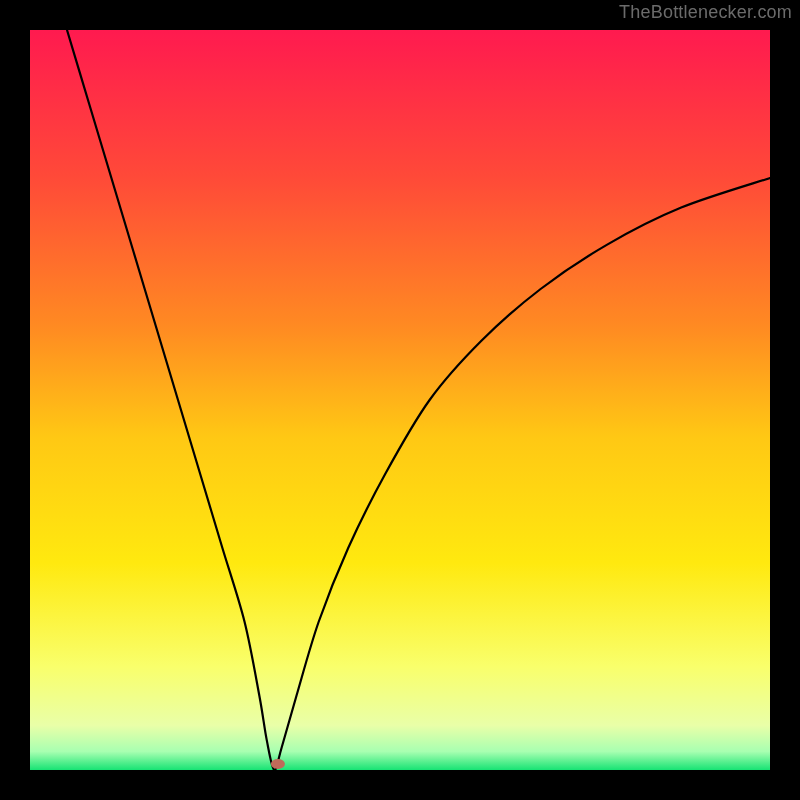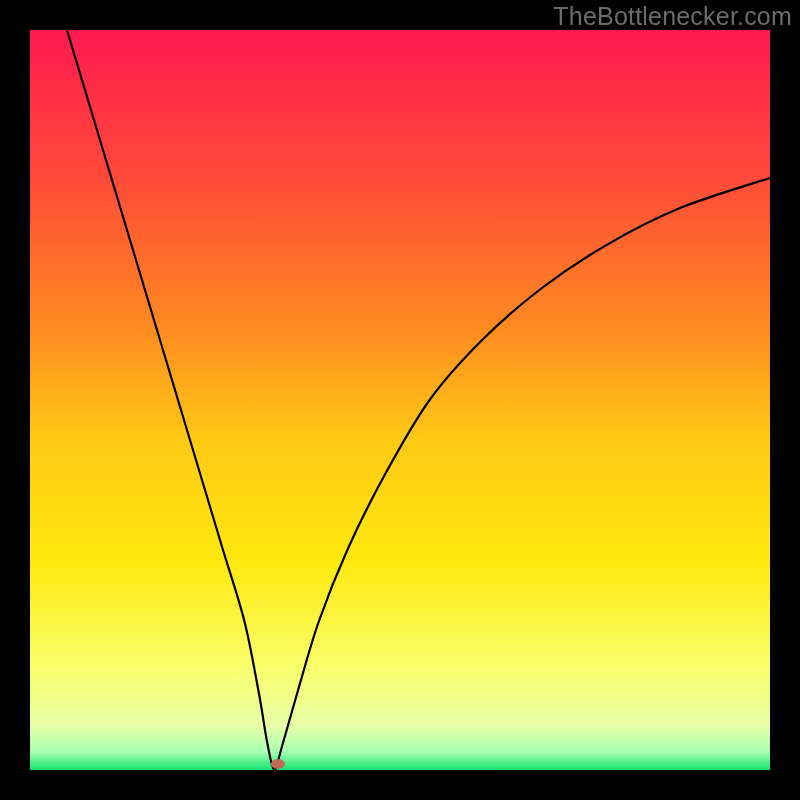--- a/index.html
+++ b/index.html
@@ -17,21 +17,21 @@
     top: 0;
     width: 800px;
     height: 800px;
     background: #000;
   }
   .watermark {
     position: absolute;
     top: 2px;
     right: 8px;
     color: #6b6b6b;
-    font-size: 25px;
+    font-size: 18px;
     font-weight: 500;
     letter-spacing: 0.2px;
     user-select: none;
   }
   .plot-wrap {
     position: absolute;
     left: 30px;
     top: 30px;
     width: 740px;
     height: 740px;

